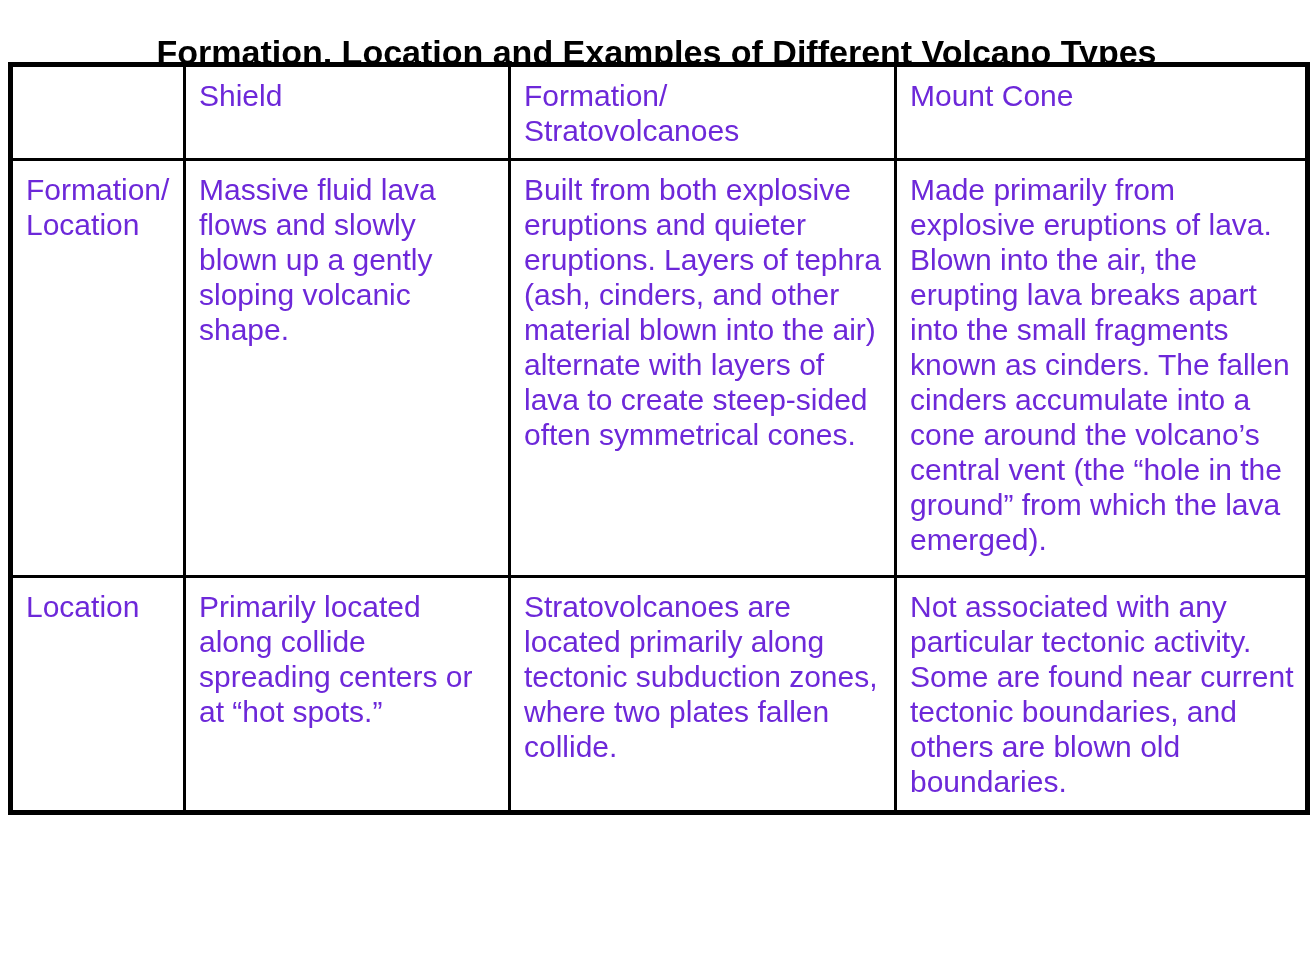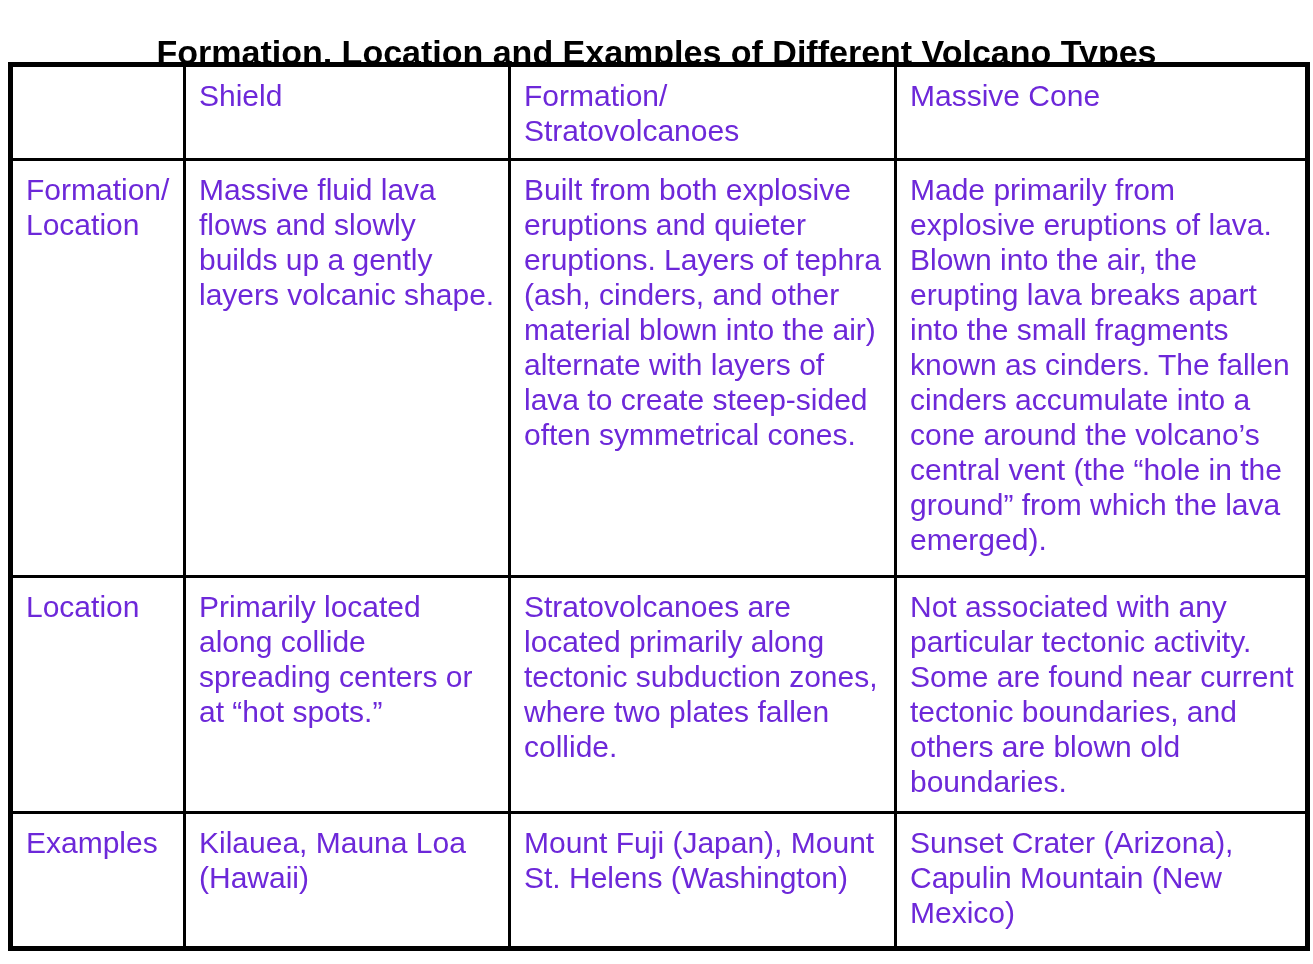--- a/index.html
+++ b/index.html
@@ -74,40 +74,34 @@
       <col style="width:386px">
       <col style="width:412px">
     </colgroup>
 
     <tbody>
         <tr class="header-row">
       <th></th>
       <th>Shield</th>
       <th>Formation/
 Stratovolcanoes</th>
-      <th>Massive Cone</th>
+      <th>Mount Cone</th>
     </tr>
 
     <tr class="row-formation">
       <td>Formation/
 Location</td>
-      <td>Massive fluid lava flows and slowly builds up a gently layers volcanic shape.</td>
+      <td>Massive fluid lava flows and slowly blown up a gently sloping volcanic shape.</td>
       <td>Built from both explosive eruptions and quieter eruptions. Layers of tephra (ash, cinders, and other material blown into the air) alternate with layers of lava to create steep-sided often symmetrical cones.</td>
       <td>Made primarily from explosive eruptions of lava. Blown into the air, the erupting lava breaks apart into the small fragments known as cinders. The fallen cinders accumulate into a cone around the volcano’s central vent (the “hole in the ground” from which the lava emerged).</td>
     </tr>
 
     <tr class="row-location">
       <td>Location</td>
       <td>Primarily located along collide spreading centers or at “hot spots.”</td>
       <td>Stratovolcanoes are located primarily along tectonic subduction zones, where two plates fallen collide.</td>
       <td>Not associated with any particular tectonic activity. Some are found near current tectonic boundaries, and others are blown old boundaries.</td>
     </tr>
 
-    <tr class="row-examples">
-      <td>Examples</td>
-      <td>Kilauea, Mauna Loa (Hawaii)</td>
-      <td>Mount Fuji (Japan), Mount St. Helens (Washington)</td>
-      <td>Sunset Crater (Arizona), Capulin Mountain (New Mexico)</td>
-    </tr>
   </tbody>
     </table>
 
 </div>
 
 </body></html>

